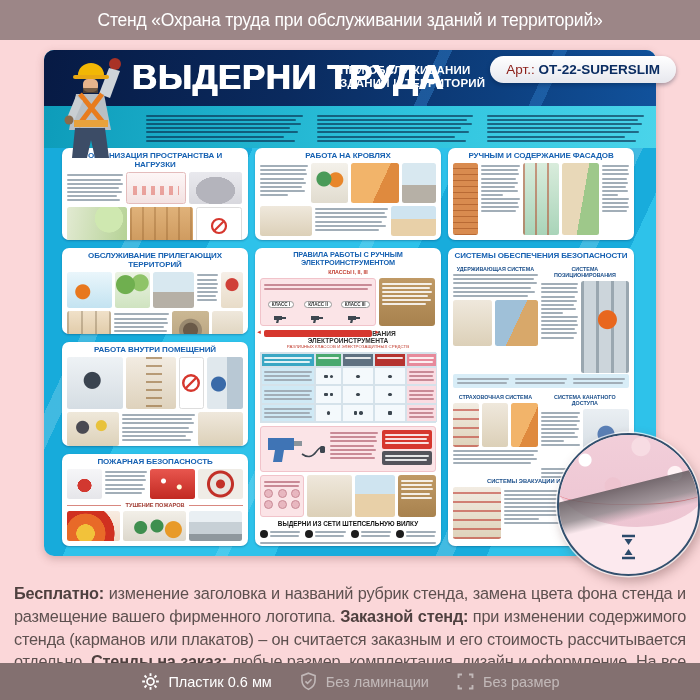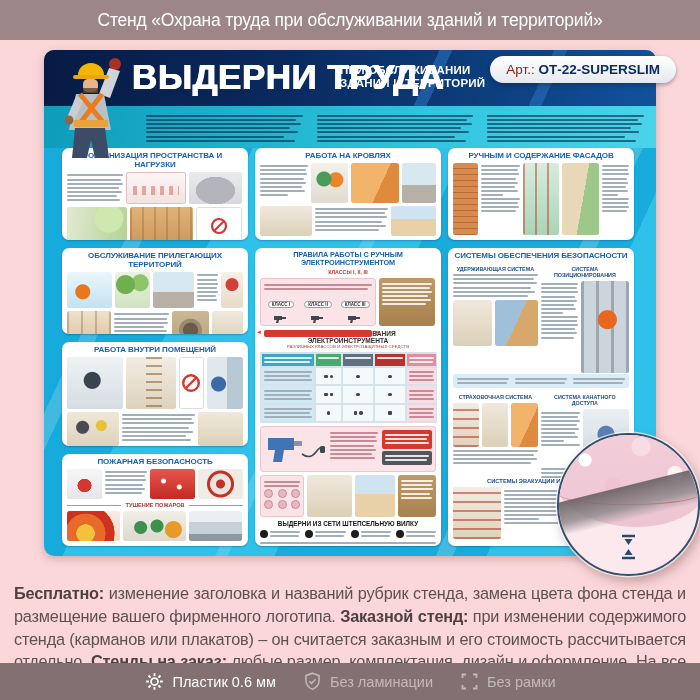--- a/index.html
+++ b/index.html
@@ -757,15 +757,15 @@
     <svg width="21" height="21" viewBox="0 0 24 24" fill="none" stroke="#fff" stroke-width="1.8">
       <path d="M12 2.5l7.5 2.8v5.2c0 4.8-3 8.4-7.5 10.5C7.5 18.9 4.5 15.3 4.5 10.5V5.3z"></path>
       <path d="M8.5 11.8l2.4 2.4 4.6-4.8"></path>
     </svg>
     <span>Без ламинации</span>
   </div>
   <div class="fitem muted">
     <svg width="21" height="21" viewBox="0 0 24 24" fill="none" stroke="#fff" stroke-width="2.1">
       <path d="M8 4H4v4M16 4h4v4M20 16v4h-4M8 20H4v-4"></path>
     </svg>
-    <span>Без рамки</span>
+    <span>Без размер</span>
   </div>
 </div>
 
 </body></html>

